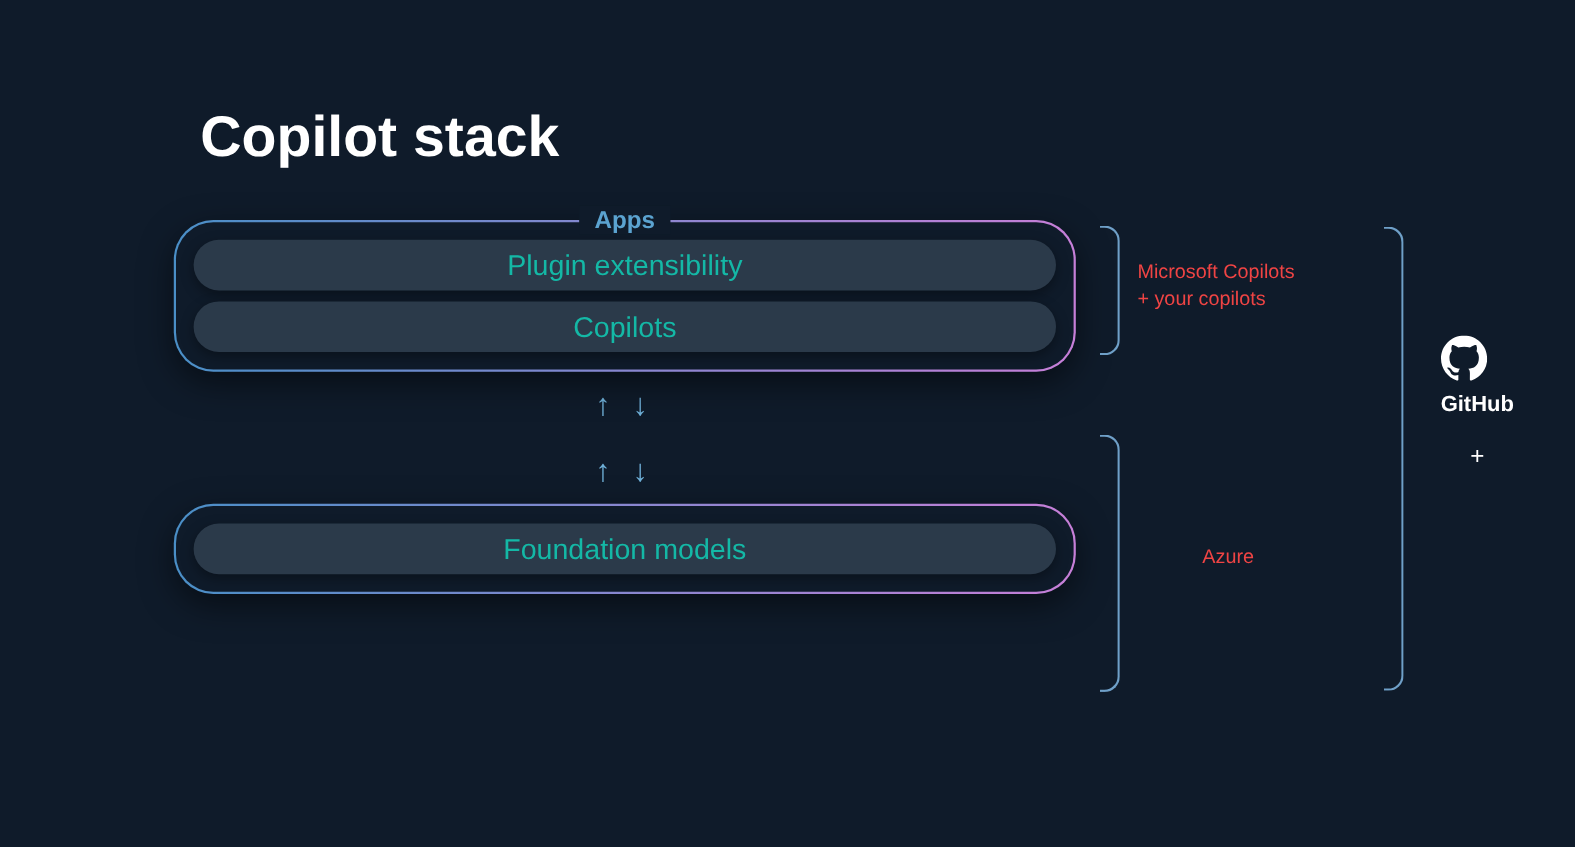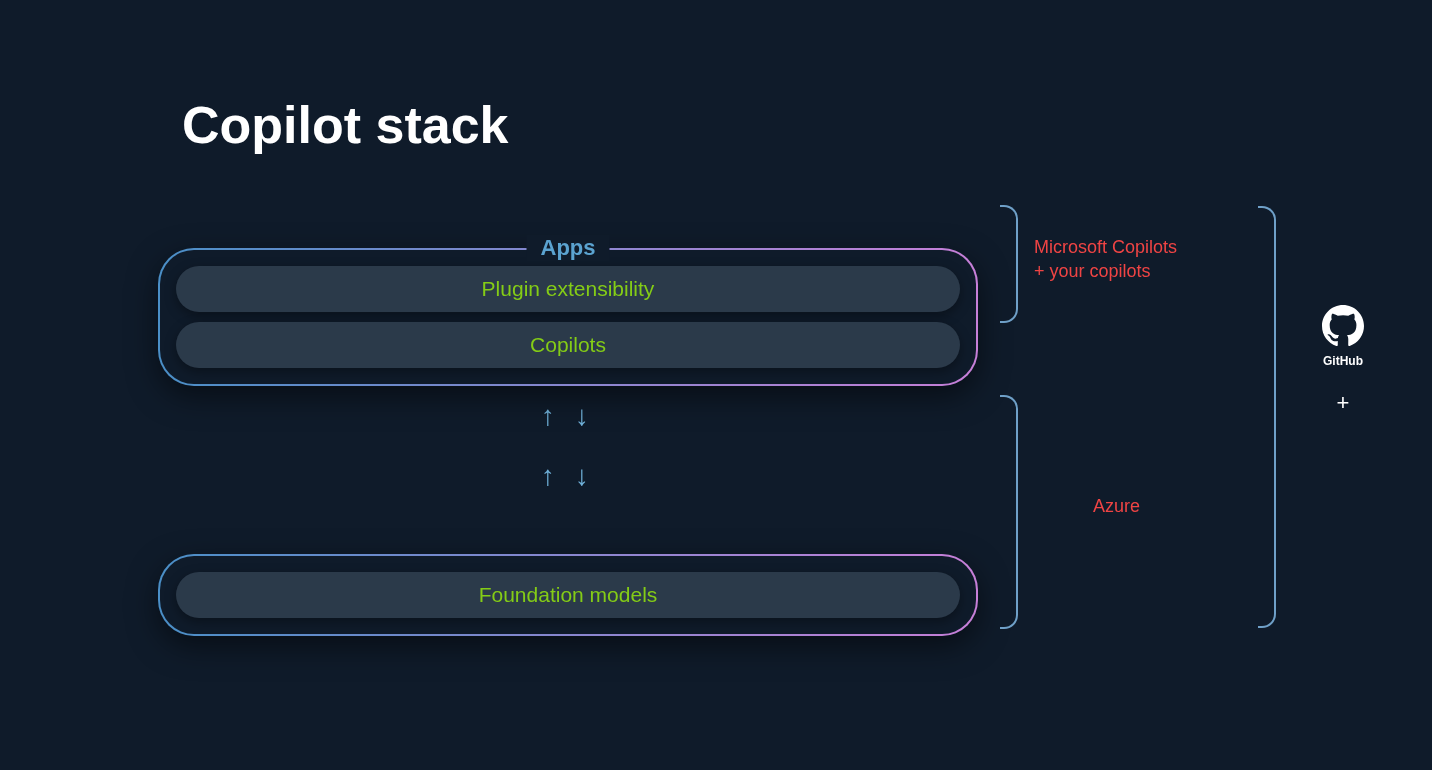--- a/index.html
+++ b/index.html
@@ -27,21 +27,20 @@
     left: 158px;
     width: 820px;
   }
   .group {
     border: 2px solid;
     border-radius: 36px;
     padding: 18px 18px;
     position: relative;
     background: #0f1b2a;
     box-shadow: 0 10px 30px rgba(0,0,0,0.5);
-    margin-top: 48px;
   }
   
   .group {
     border: none;
     padding: 2px;
     background: linear-gradient(90deg, #4a8fc7, #c77fd8);
     border-radius: 36px;
   }
   .group-inner {
     background: #0f1b2a;
@@ -62,23 +61,23 @@
     font-weight: 600;
     color: #5ba3d0;
   }
   .pill {
     background: #2b3a4a;
     border-radius: 26px;
     height: 46px;
     display: flex;
     align-items: center;
     justify-content: center;
-    font-size: 21px;
+    font-size: 26px;
     font-weight: 400;
-    color: #84cc16;
+    color: #14b8a6;
     box-shadow: 0 4px 12px rgba(0,0,0,0.35);
   }
   .arrows {
     text-align: center;
     font-size: 28px;
     color: #6fb0d8;
     padding: 14px 0;
     letter-spacing: 6px;
   }
   
@@ -111,23 +110,23 @@
     width: 110px;
     display: flex;
     flex-direction: column;
     align-items: center;
     gap: 22px;
     color: #fff;
   }
   .tool-item {
     display: flex;
     flex-direction: column;
-    align-items: center;
+    align-items: flex-start;
     gap: 4px;
-    font-size: 12px;
+    font-size: 20px;
     font-weight: 600;
   }
   .plus {
     font-size: 22px;
     font-weight: 400;
   }
   .github-icon svg { width: 42px; height: 42px; }
   .vs-icon svg { width: 44px; height: 44px; }
 </style>
 </head>

